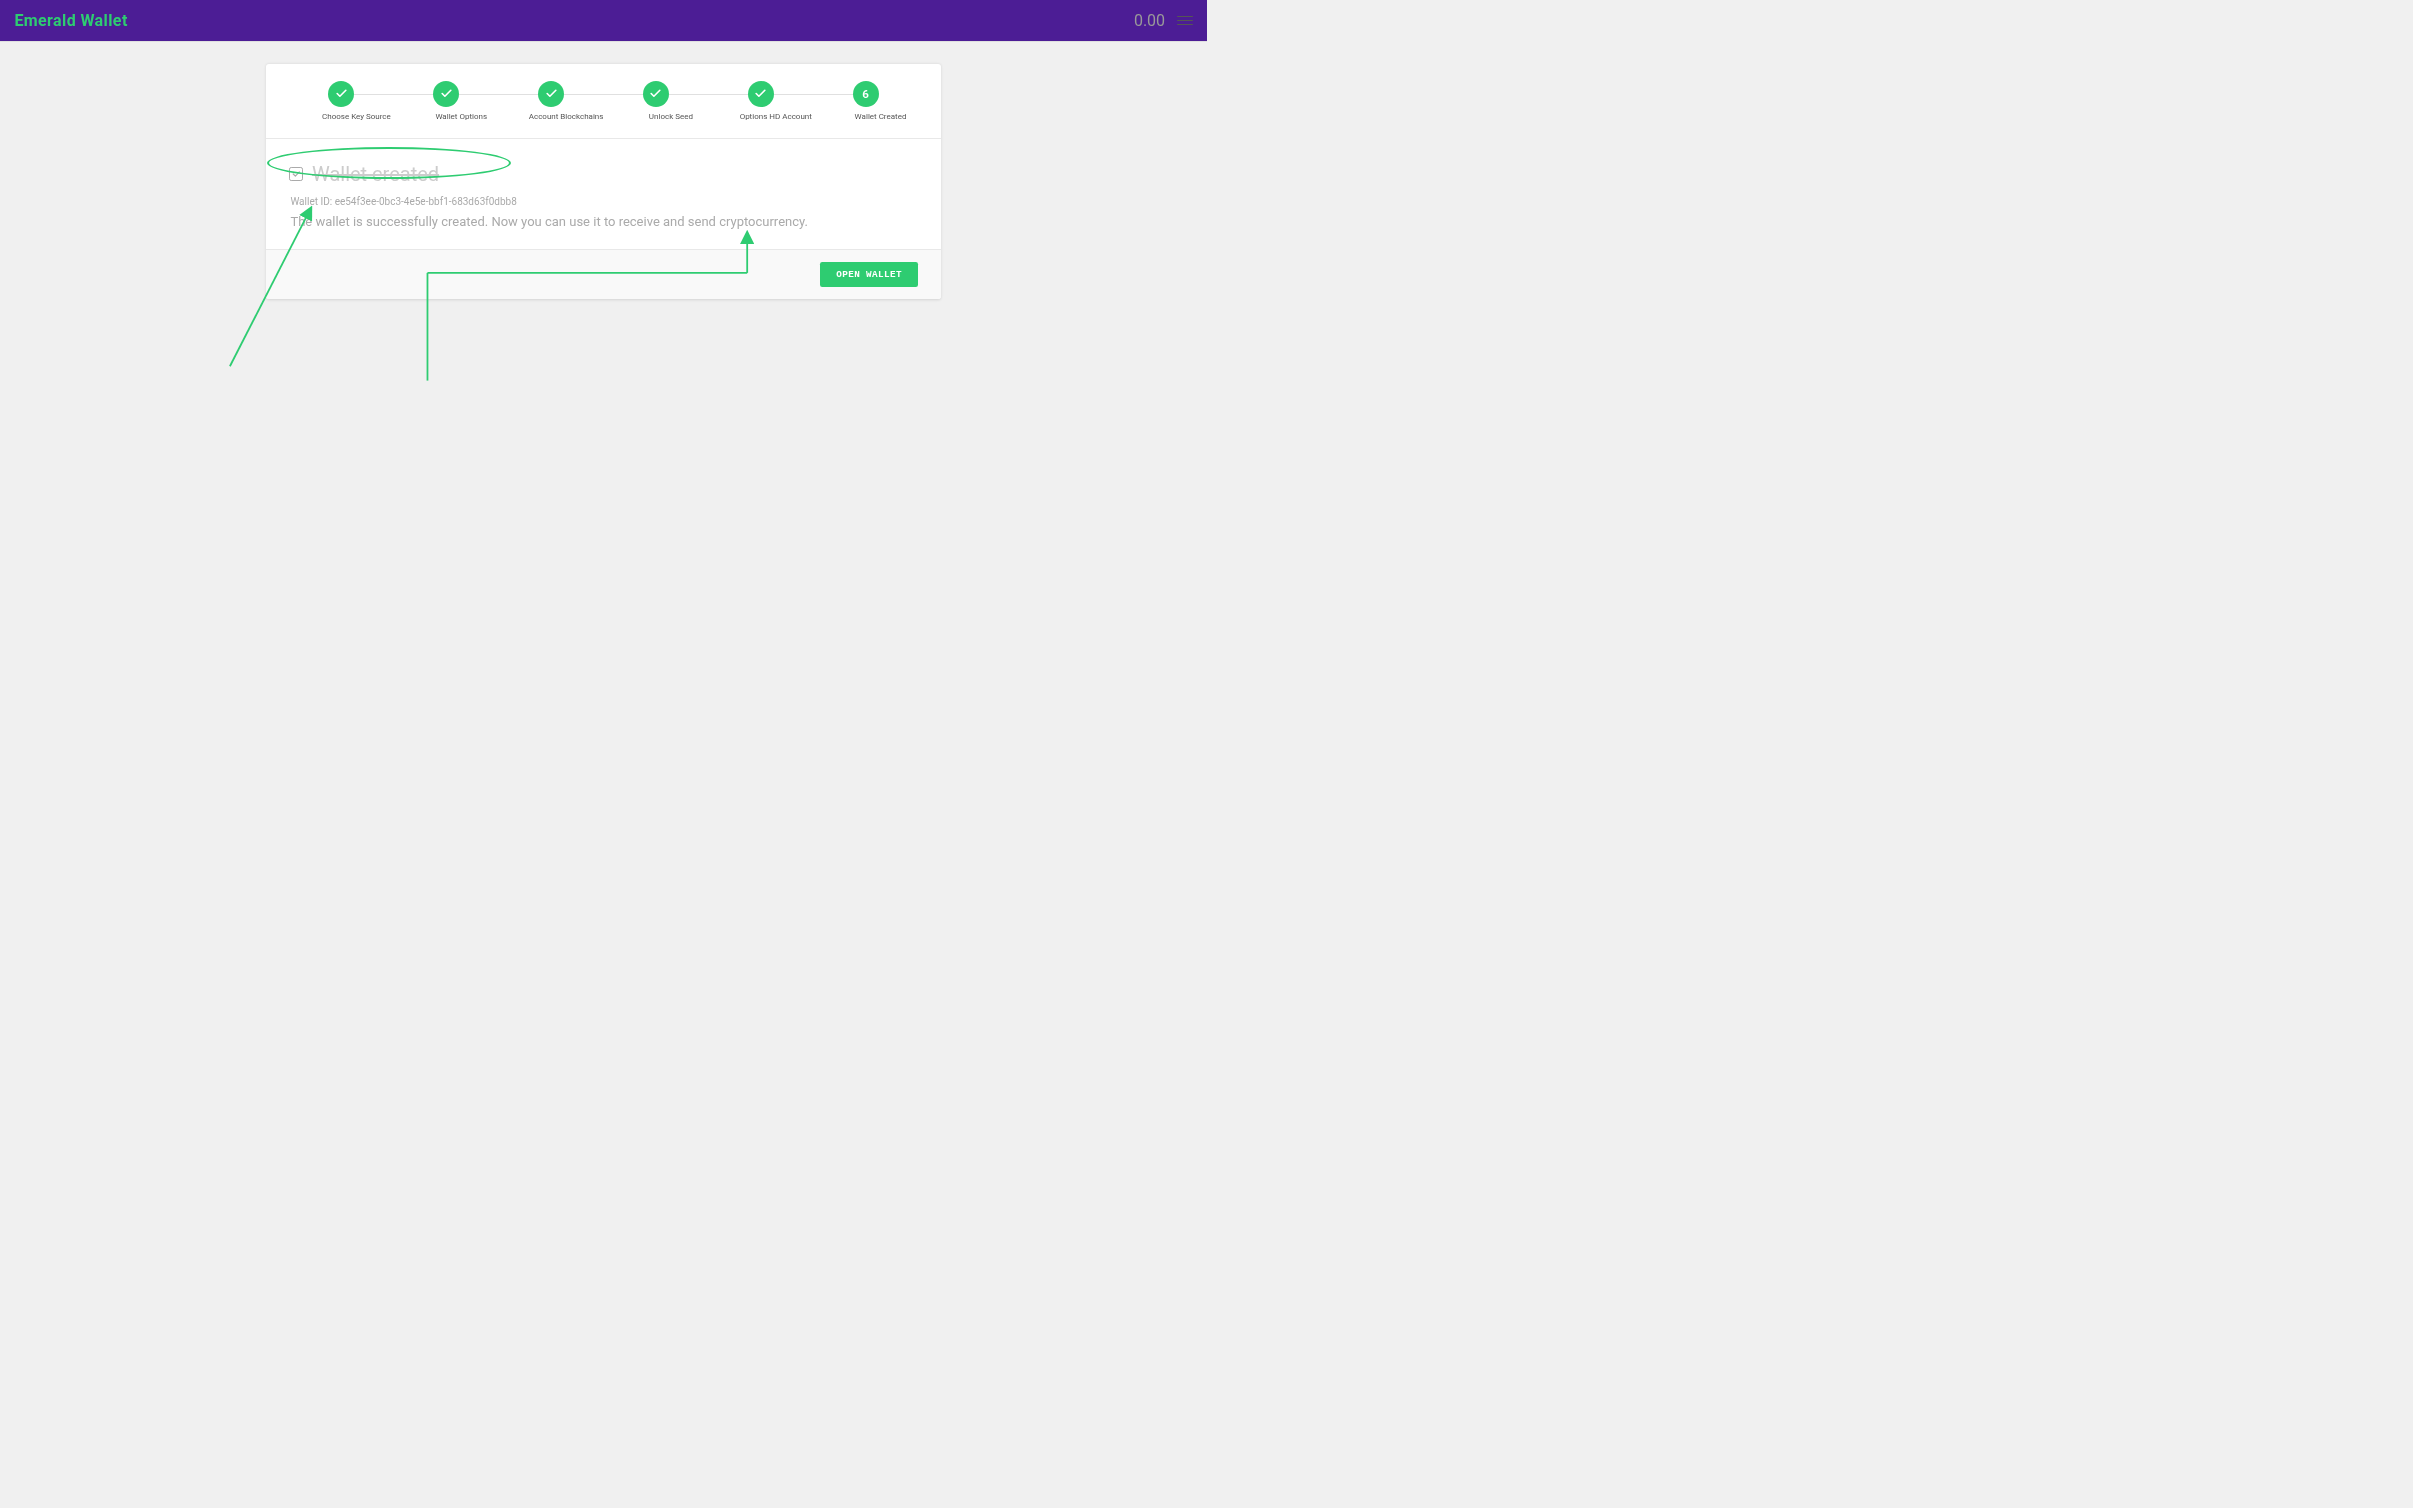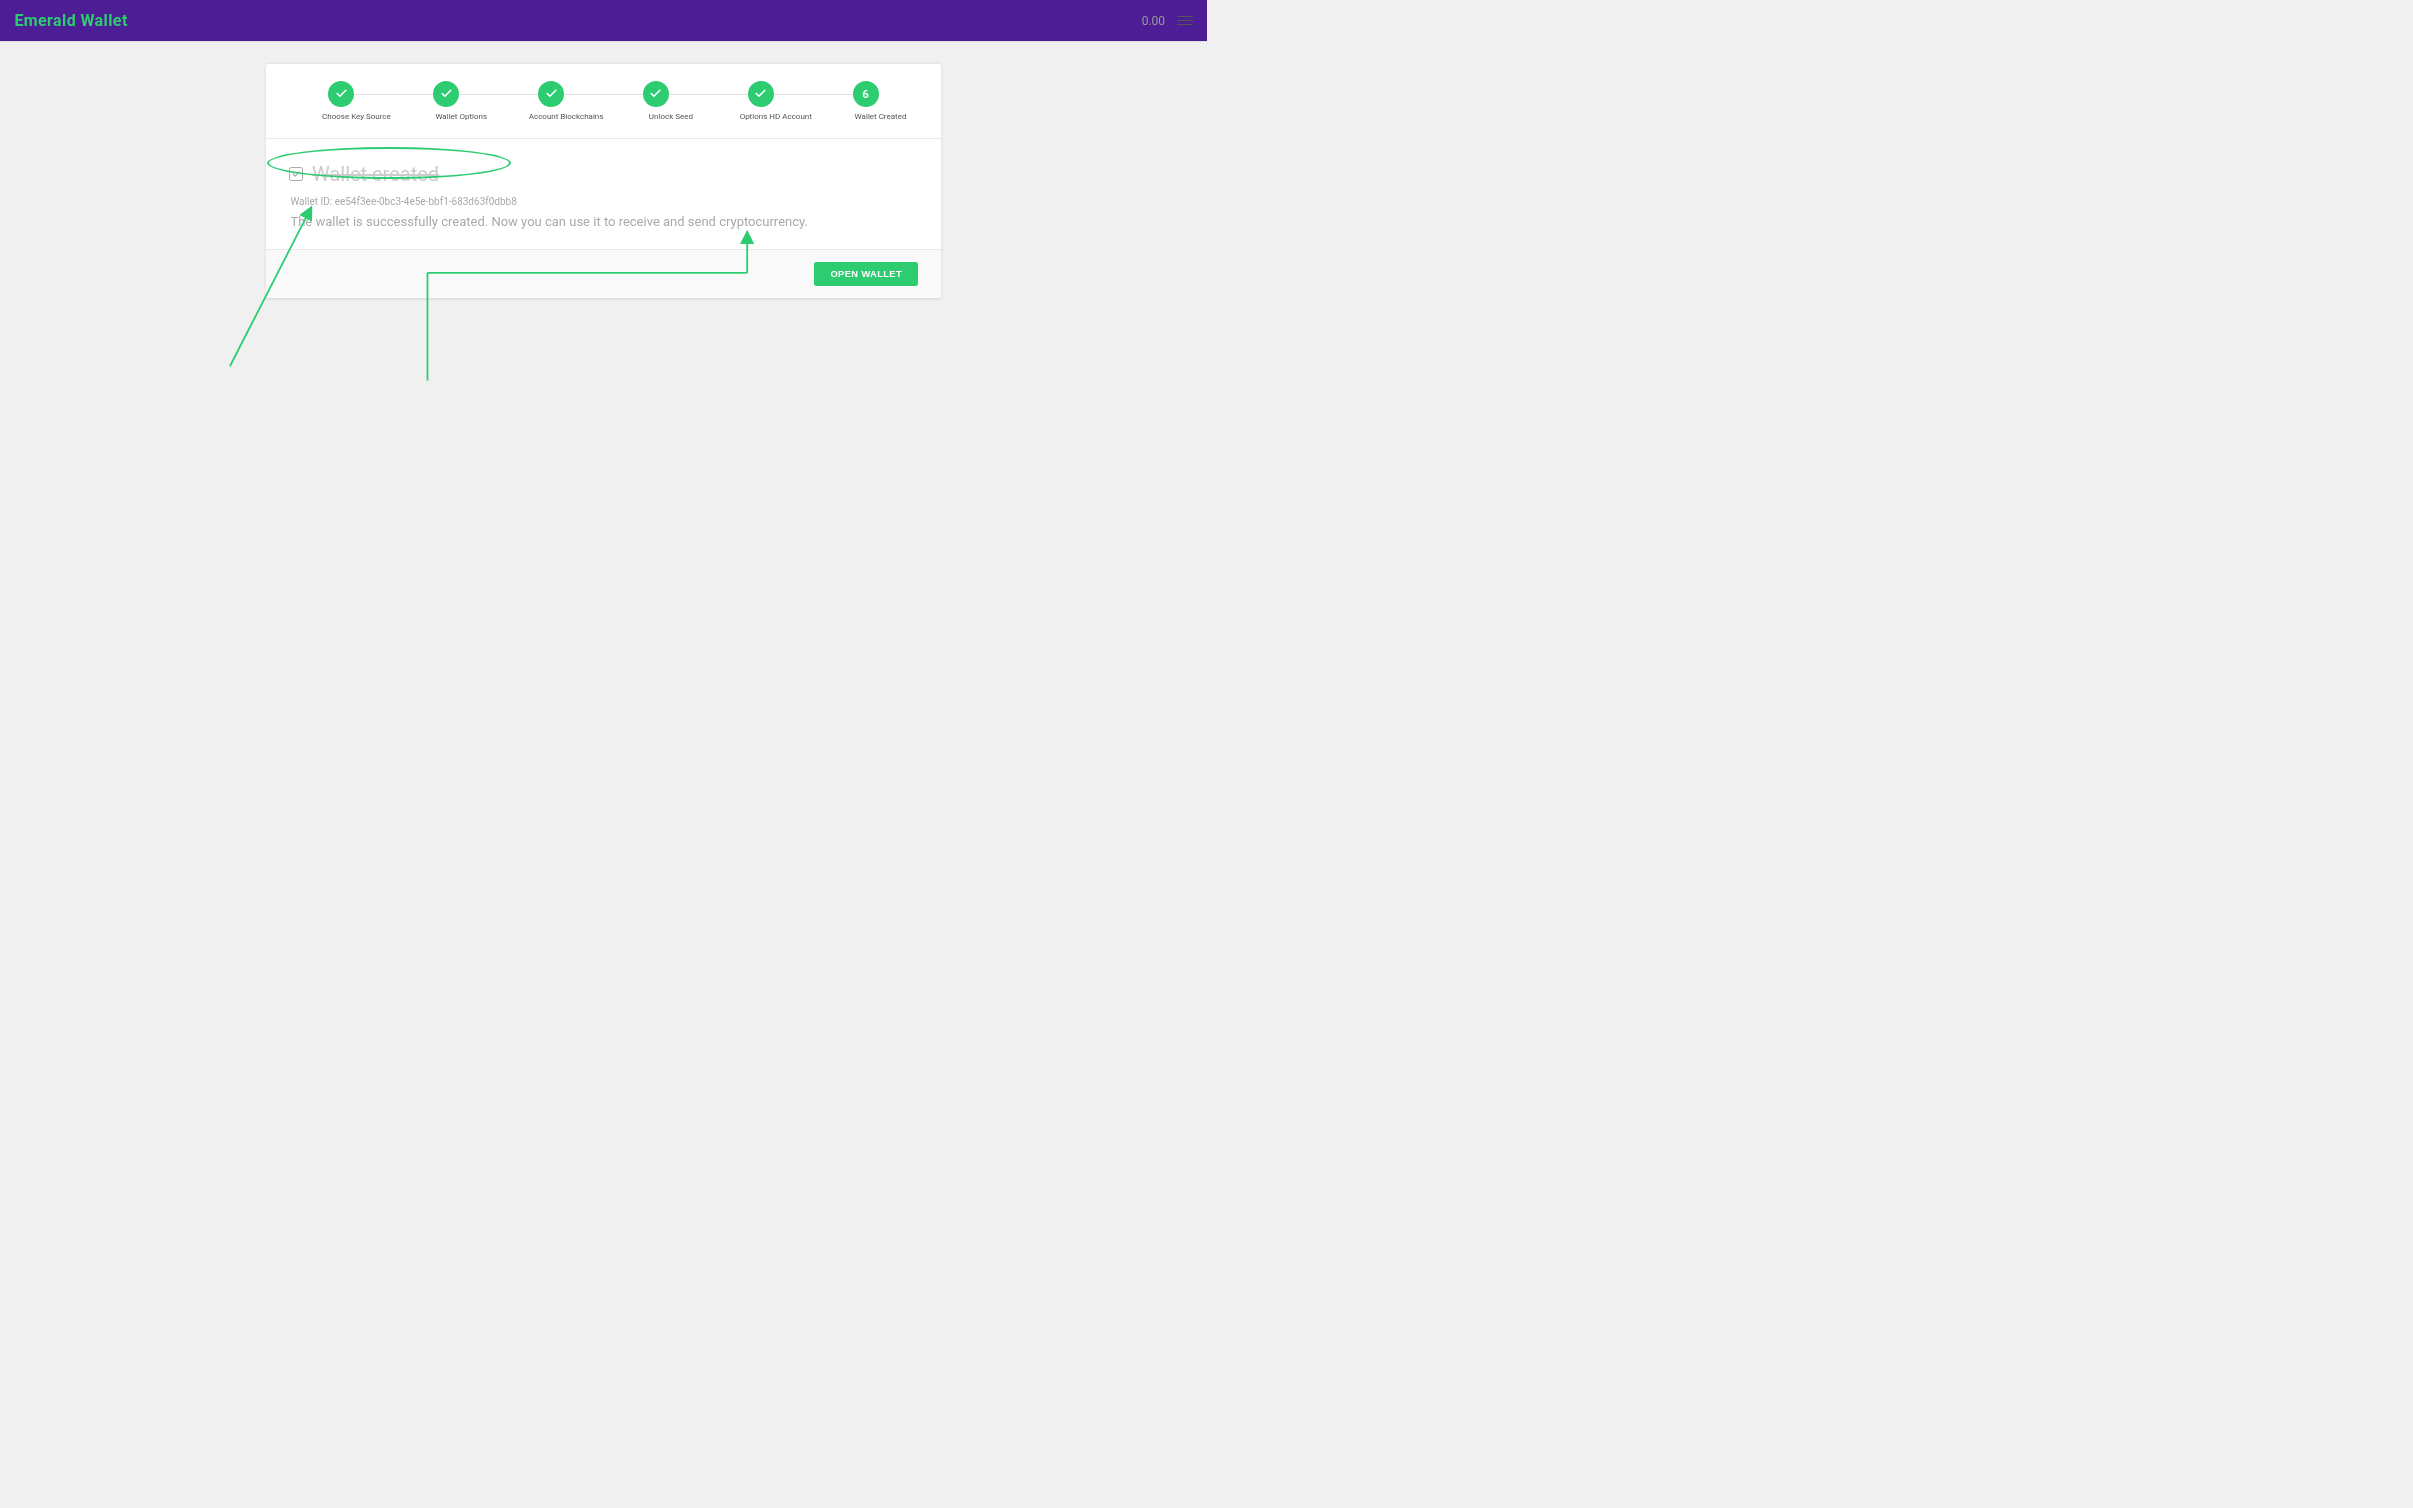--- a/index.html
+++ b/index.html
@@ -35,21 +35,21 @@
       color: #2ecc71;
     }
 
     .topbar-right {
       display: flex;
       align-items: center;
       gap: 11.5px;
     }
 
     .balance-display {
-      font-size: 12px;
+      font-size: 16px;
       color: #999;
     }
 
     .menu-icon {
       display: flex;
       flex-direction: column;
       gap: 2.9px;
       cursor: pointer;
     }
 
@@ -196,20 +196,21 @@
       background: #2ecc71;
       color: white;
       border: none;
       padding: 7.2px 16px;
       font-size: 9.3px;
       font-weight: 600;
       border-radius: 2.2px;
       cursor: pointer;
       letter-spacing: 0.4px;
       text-transform: uppercase;
+      font-family: Liberation Mono, monospace;
     }
 
     
     .annotation-layer {
       position: absolute;
       top: 0;
       left: 0;
       width: 100%;
       height: 100%;
       pointer-events: none;

